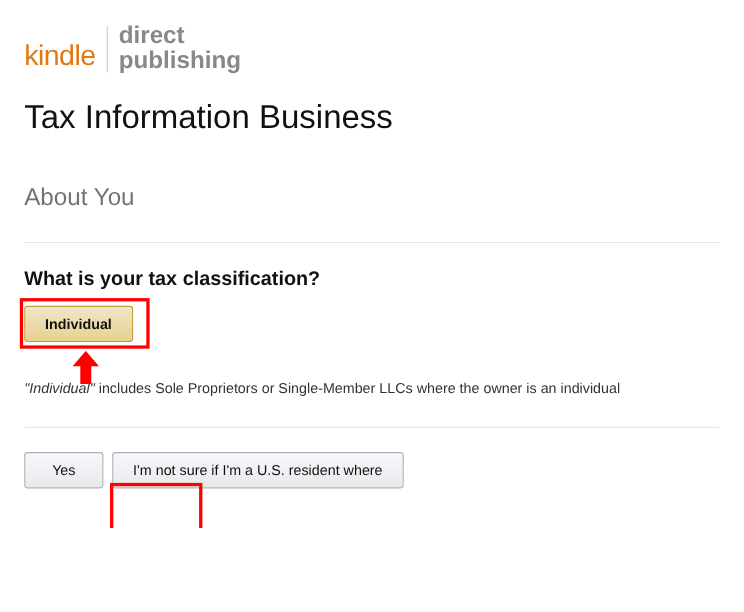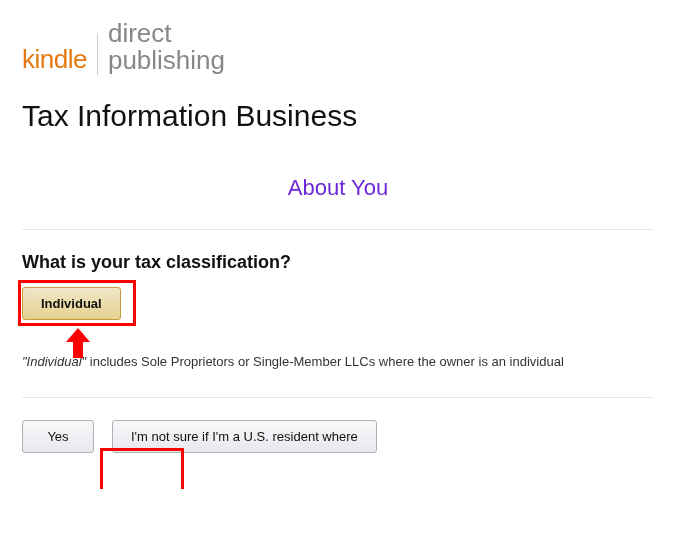--- a/index.html
+++ b/index.html
@@ -22,51 +22,50 @@
       letter-spacing: -0.5px;
     }
     .logo-divider {
       width: 1px;
       height: 42px;
       background: #ccc;
       margin: 0 10px;
     }
     .logo-dp {
       color: #888;
-      font-size: 26px;
+      font-size: 22px;
       line-height: 1.05;
-      font-weight: 400;
+      font-weight: 700;
     }
     .page-title {
       font-size: 30px;
       font-weight: 400;
       color: #111;
       margin-bottom: 42px;
     }
     .section-title {
       font-size: 22px;
       font-weight: 400;
-      color: #6d28d9;
+      color: #737373;
       margin-bottom: 28px;
-      text-align: center;
     }
     hr {
       border: none;
       border-top: 1px solid #e7e7e7;
       margin: 0 0 22px 0;
     }
     .question-label {
       font-size: 18px;
       font-weight: 700;
       color: #111;
       margin-bottom: 14px;
     }
     .btn-row {
       display: flex;
-      gap: 18px;
+      gap: 8px;
       margin-bottom: 18px;
       position: relative;
     }
     .btn {
       font-family: inherit;
       font-size: 13px;
       padding: 8px 18px;
       border: 1px solid #adb1b8;
       border-radius: 3px;
       background: linear-gradient(#f7f8fa, #e7e9ec);

